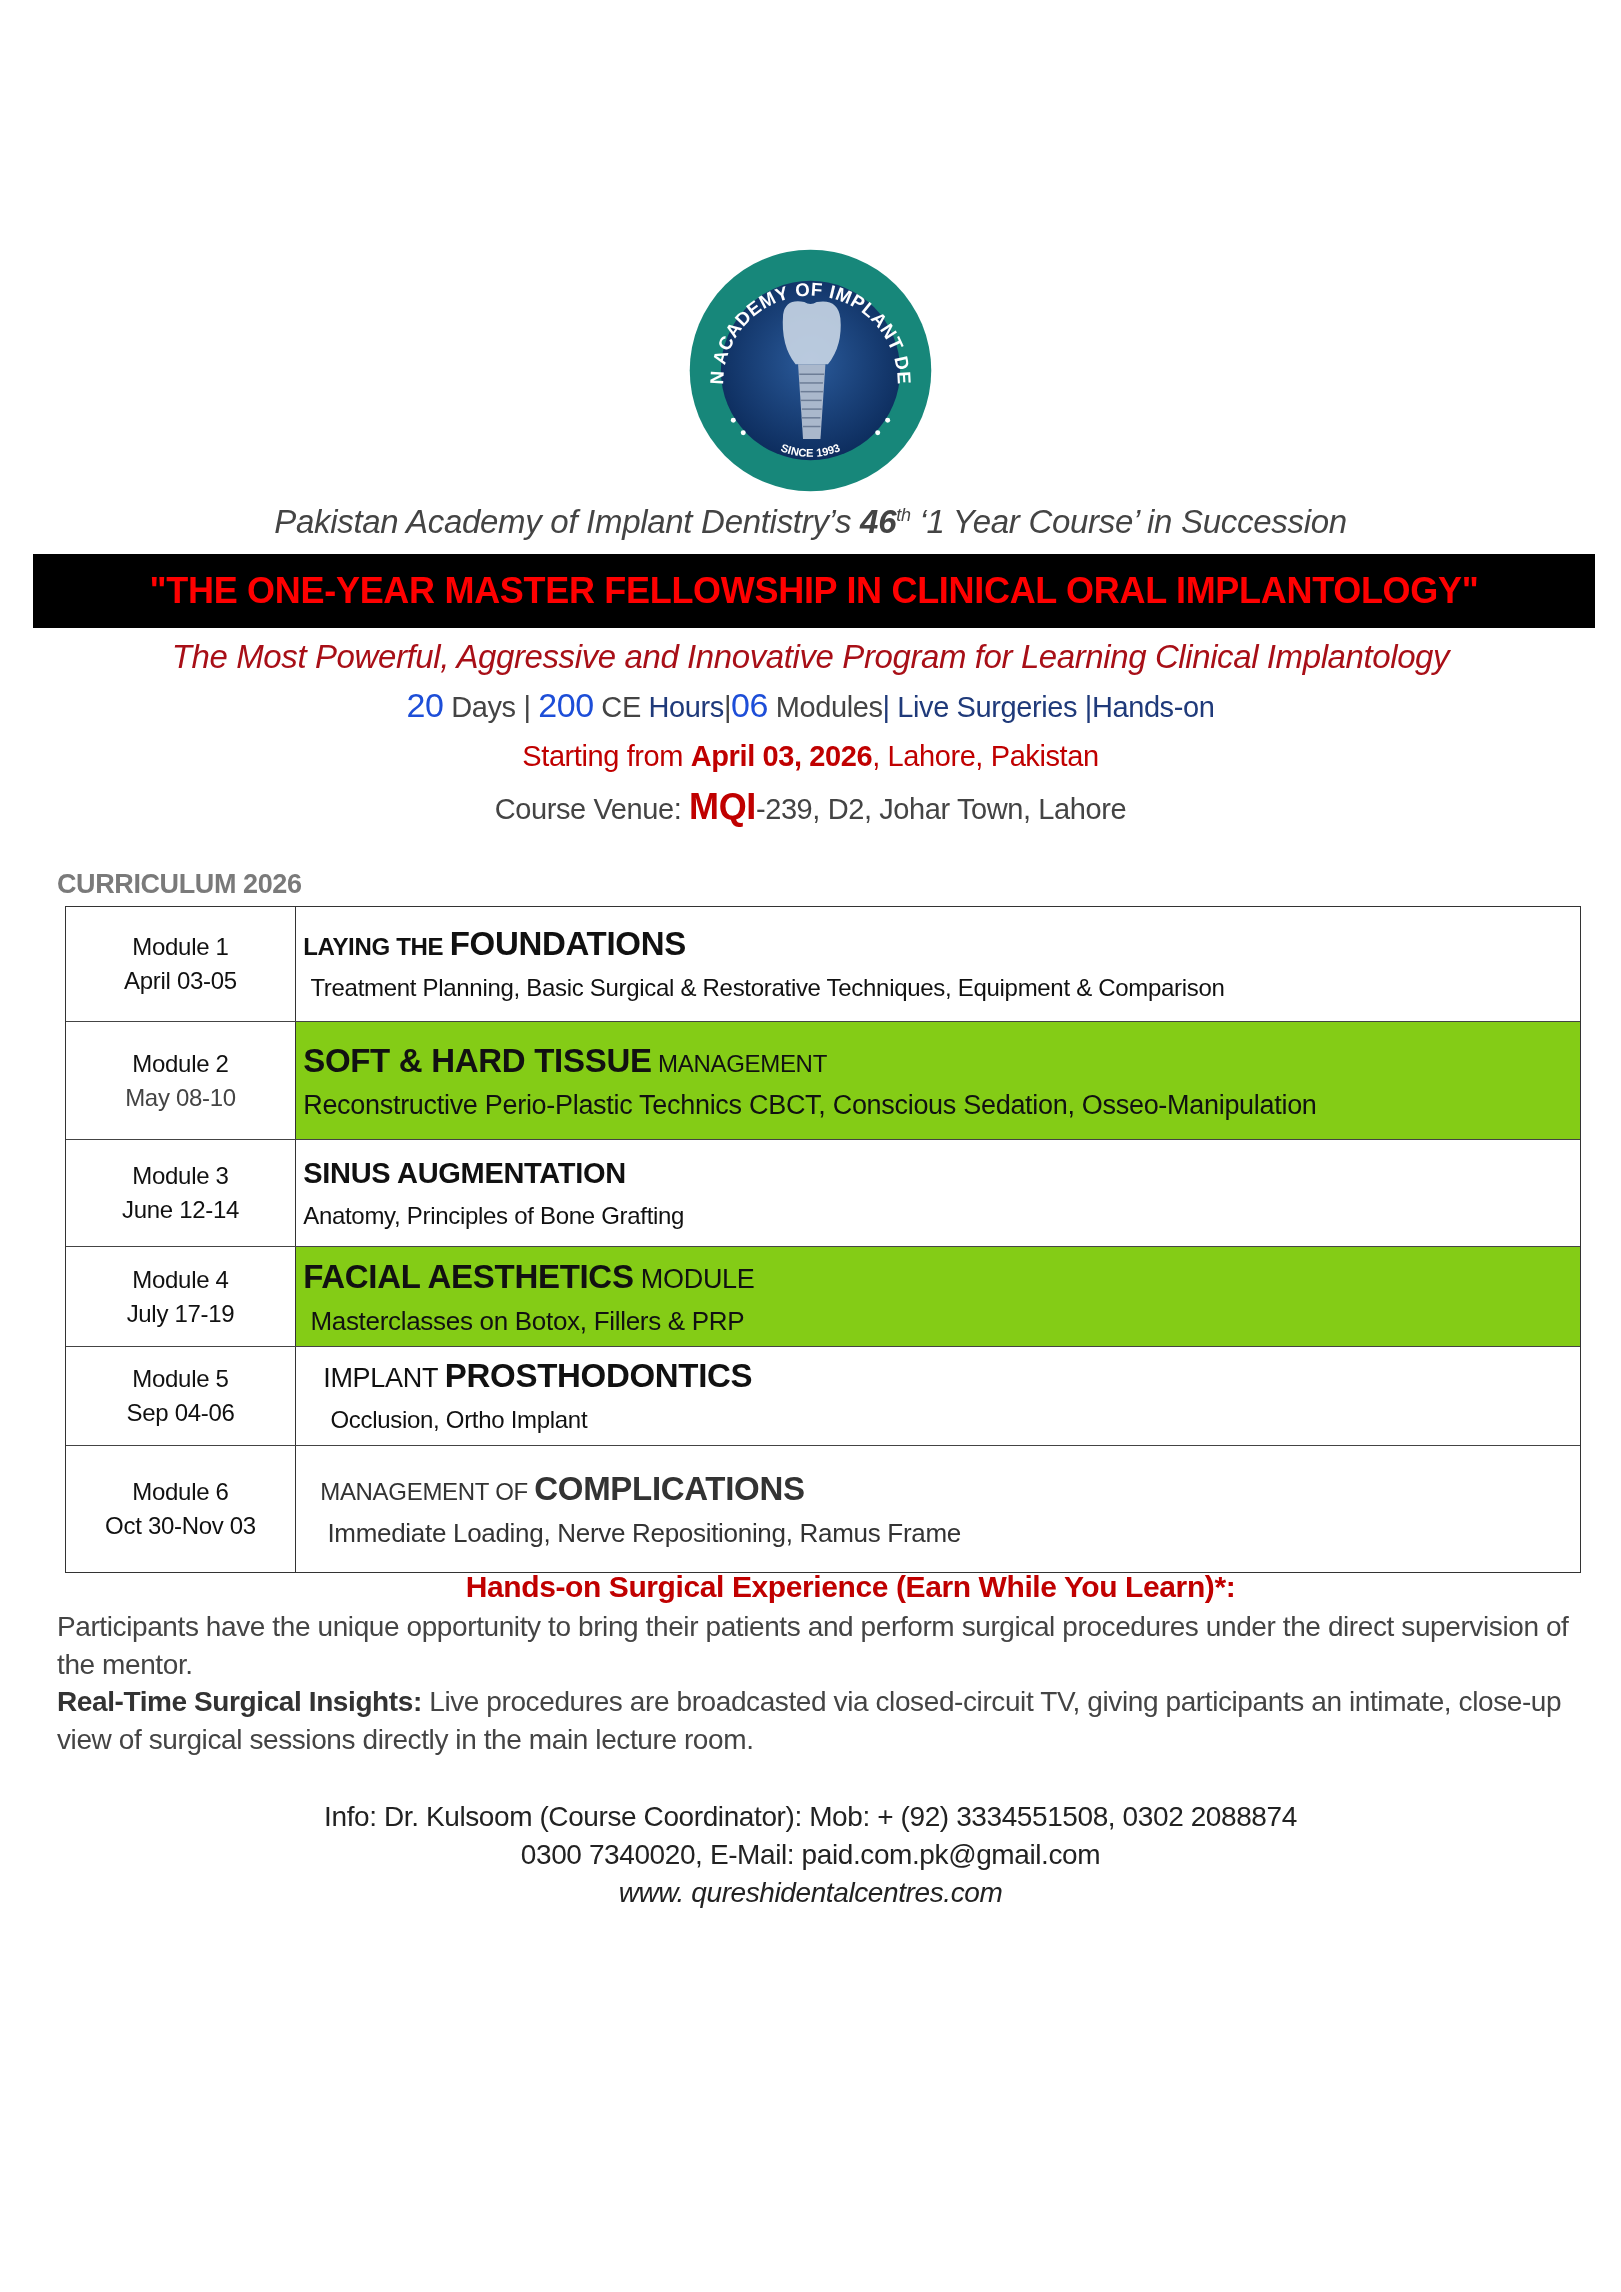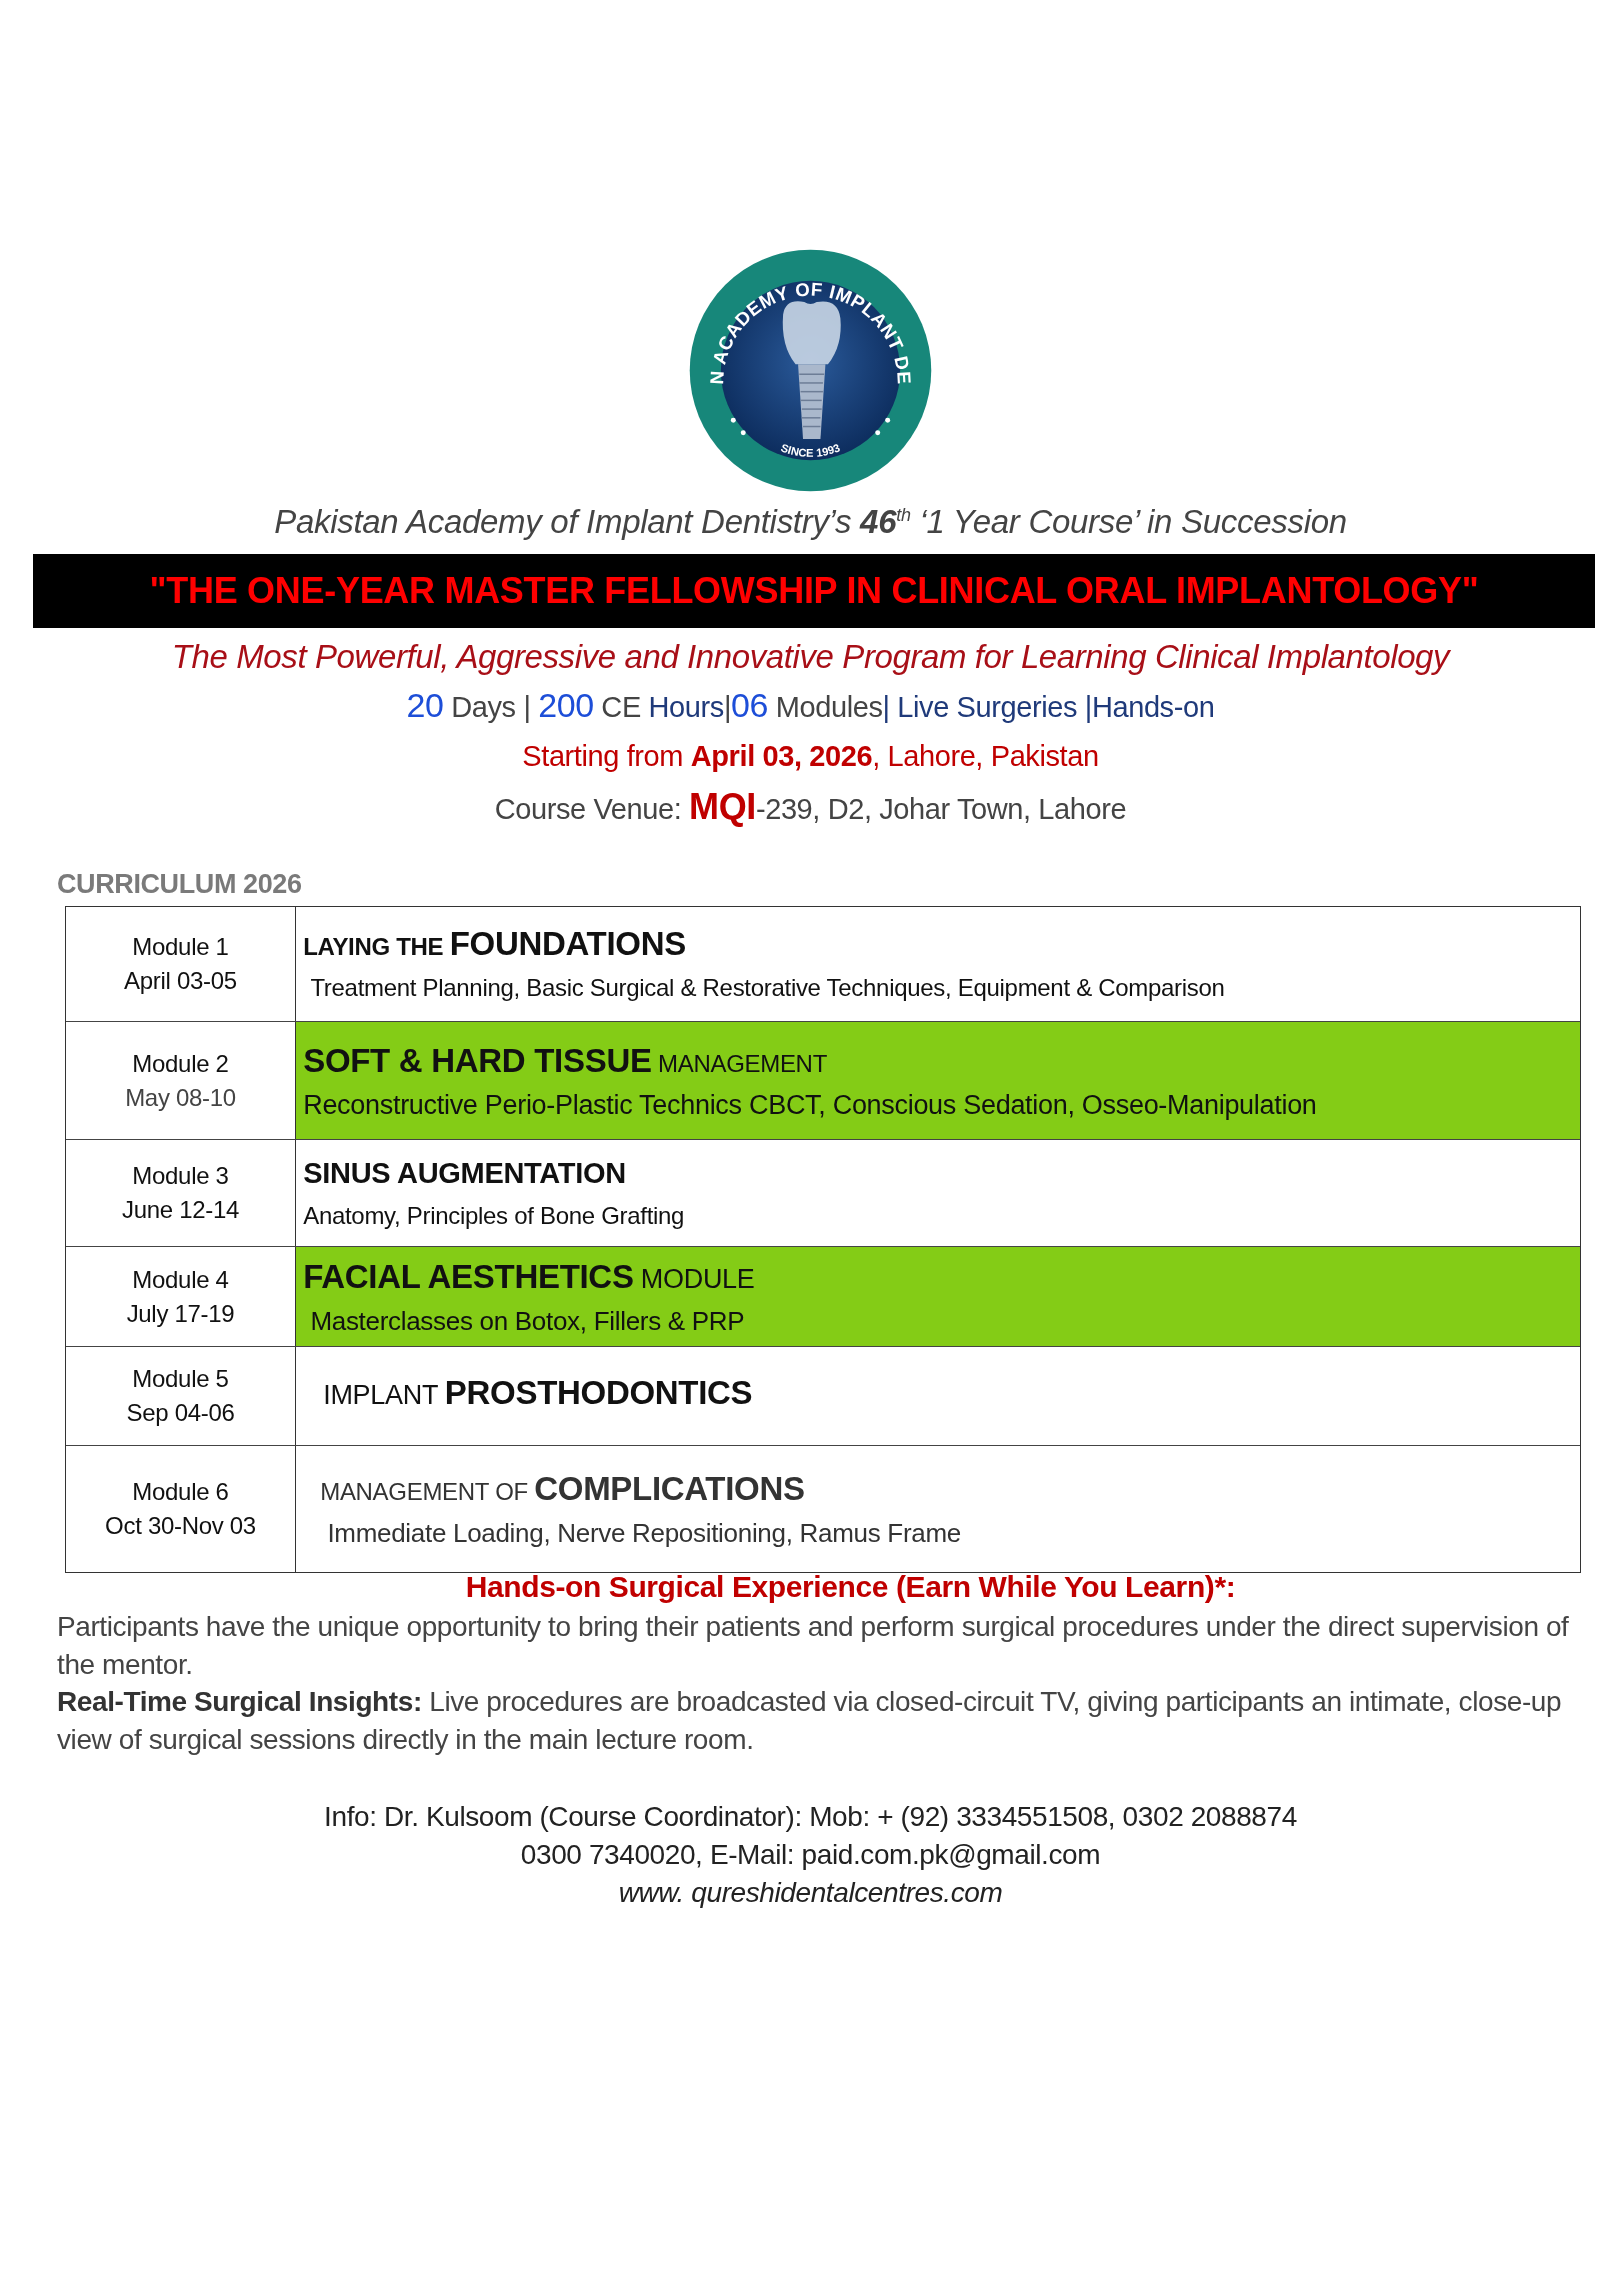--- a/index.html
+++ b/index.html
@@ -187,20 +187,21 @@
     </div>
   </div>
 
   <div class="row r5">
     <div class="date-cell">
       <span>Module 5</span>
       <span>Sep 04-06</span>
     </div>
     <div class="topic-cell">
       <div class="heading"><span class="sm" style="font-size:27px">IMPLANT </span><span class="lg">PROSTHODONTICS</span></div>
+      <div class="desc indent">Occlusion, Ortho Implant</div>
     </div>
   </div>
 
   <div class="row r6">
     <div class="date-cell">
       <span>Module 6</span>
       <span>Oct 30-Nov 03</span>
     </div>
     <div class="topic-cell">
       <div class="heading"><span class="sm">MANAGEMENT OF </span><span class="lg">COMPLICATIONS</span></div>

